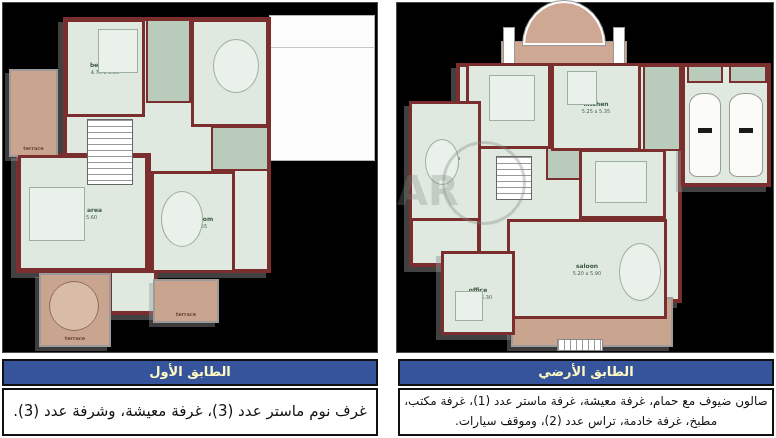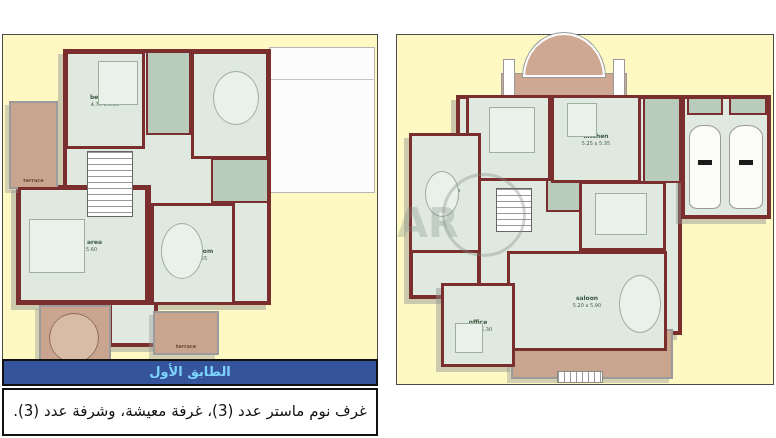--- a/index.html
+++ b/index.html
@@ -1,23 +1,23 @@
 <!DOCTYPE html>
 <html><head>
 <meta charset="utf-8">
 <style>
   html,body{margin:0;padding:0;background:#fff;}
   .page{position:relative;width:776px;height:438px;background:#fff;overflow:hidden;
         font-family:"DejaVu Sans",sans-serif;}
-  .planbox{position:absolute;background:#fef9c3;border:1px solid #4a4a4a;box-sizing:border-box;margin-top:32px;}
+  .planbox{position:absolute;background:#000000;border:1px solid #4a4a4a;box-sizing:border-box;}
   #plan0{left:2px;top:2px;width:376px;height:351px;}
   #plan1{left:396px;top:2px;width:378px;height:351px;}
 
   .cap-header{position:absolute;height:27px;background:#35549b;border:2px solid #111;
-      box-sizing:border-box;color:#7dd3fc;font-weight:bold;font-size:13px;text-align:center;
+      box-sizing:border-box;color:#fef9c3;font-weight:bold;font-size:13px;text-align:center;
       line-height:22px;direction:rtl;}
   #cap0h{left:2px;top:359px;width:376px;}
   #cap1h{left:398px;top:359px;width:376px;}
   .cap-body{position:absolute;background:#fff;border:2px solid #111;box-sizing:border-box;
       font-size:15px;color:#111;text-align:center;direction:rtl;}
   #cap0b{left:2px;top:388px;width:376px;height:48px;line-height:43px;}
   #cap1b{left:398px;top:388px;width:376px;height:48px;line-height:1.65;padding-top:2px;font-size:12px;}
 
   
   .shp{position:absolute;box-sizing:border-box;}
@@ -168,13 +168,19 @@
       <div class="shp wmt" style="left: 0px; top: 168px; width: 60px; height: 50px;">AR</div>
     </div>
 
   <div class="cap-header" id="cap0h">
     <span>الطابق الأول</span>
   </div>
   <div class="cap-body" id="cap0b">
     <span>غرف نوم ماستر عدد (3)، غرفة معيشة، وشرفة عدد (3).</span>
   </div>
 
+  <div class="cap-header" id="cap1h">
+    <span>الطابق الأرضي</span>
+  </div>
+  <div class="cap-body" id="cap1b">
+    <span>صالون ضيوف مع حمام، غرفة معيشة، غرفة ماستر عدد (1)، غرفة مكتب، مطبخ، غرفة خادمة، تراس عدد (2)، وموقف سيارات.</span>
+  </div>
 </div>
 
 </body></html>

